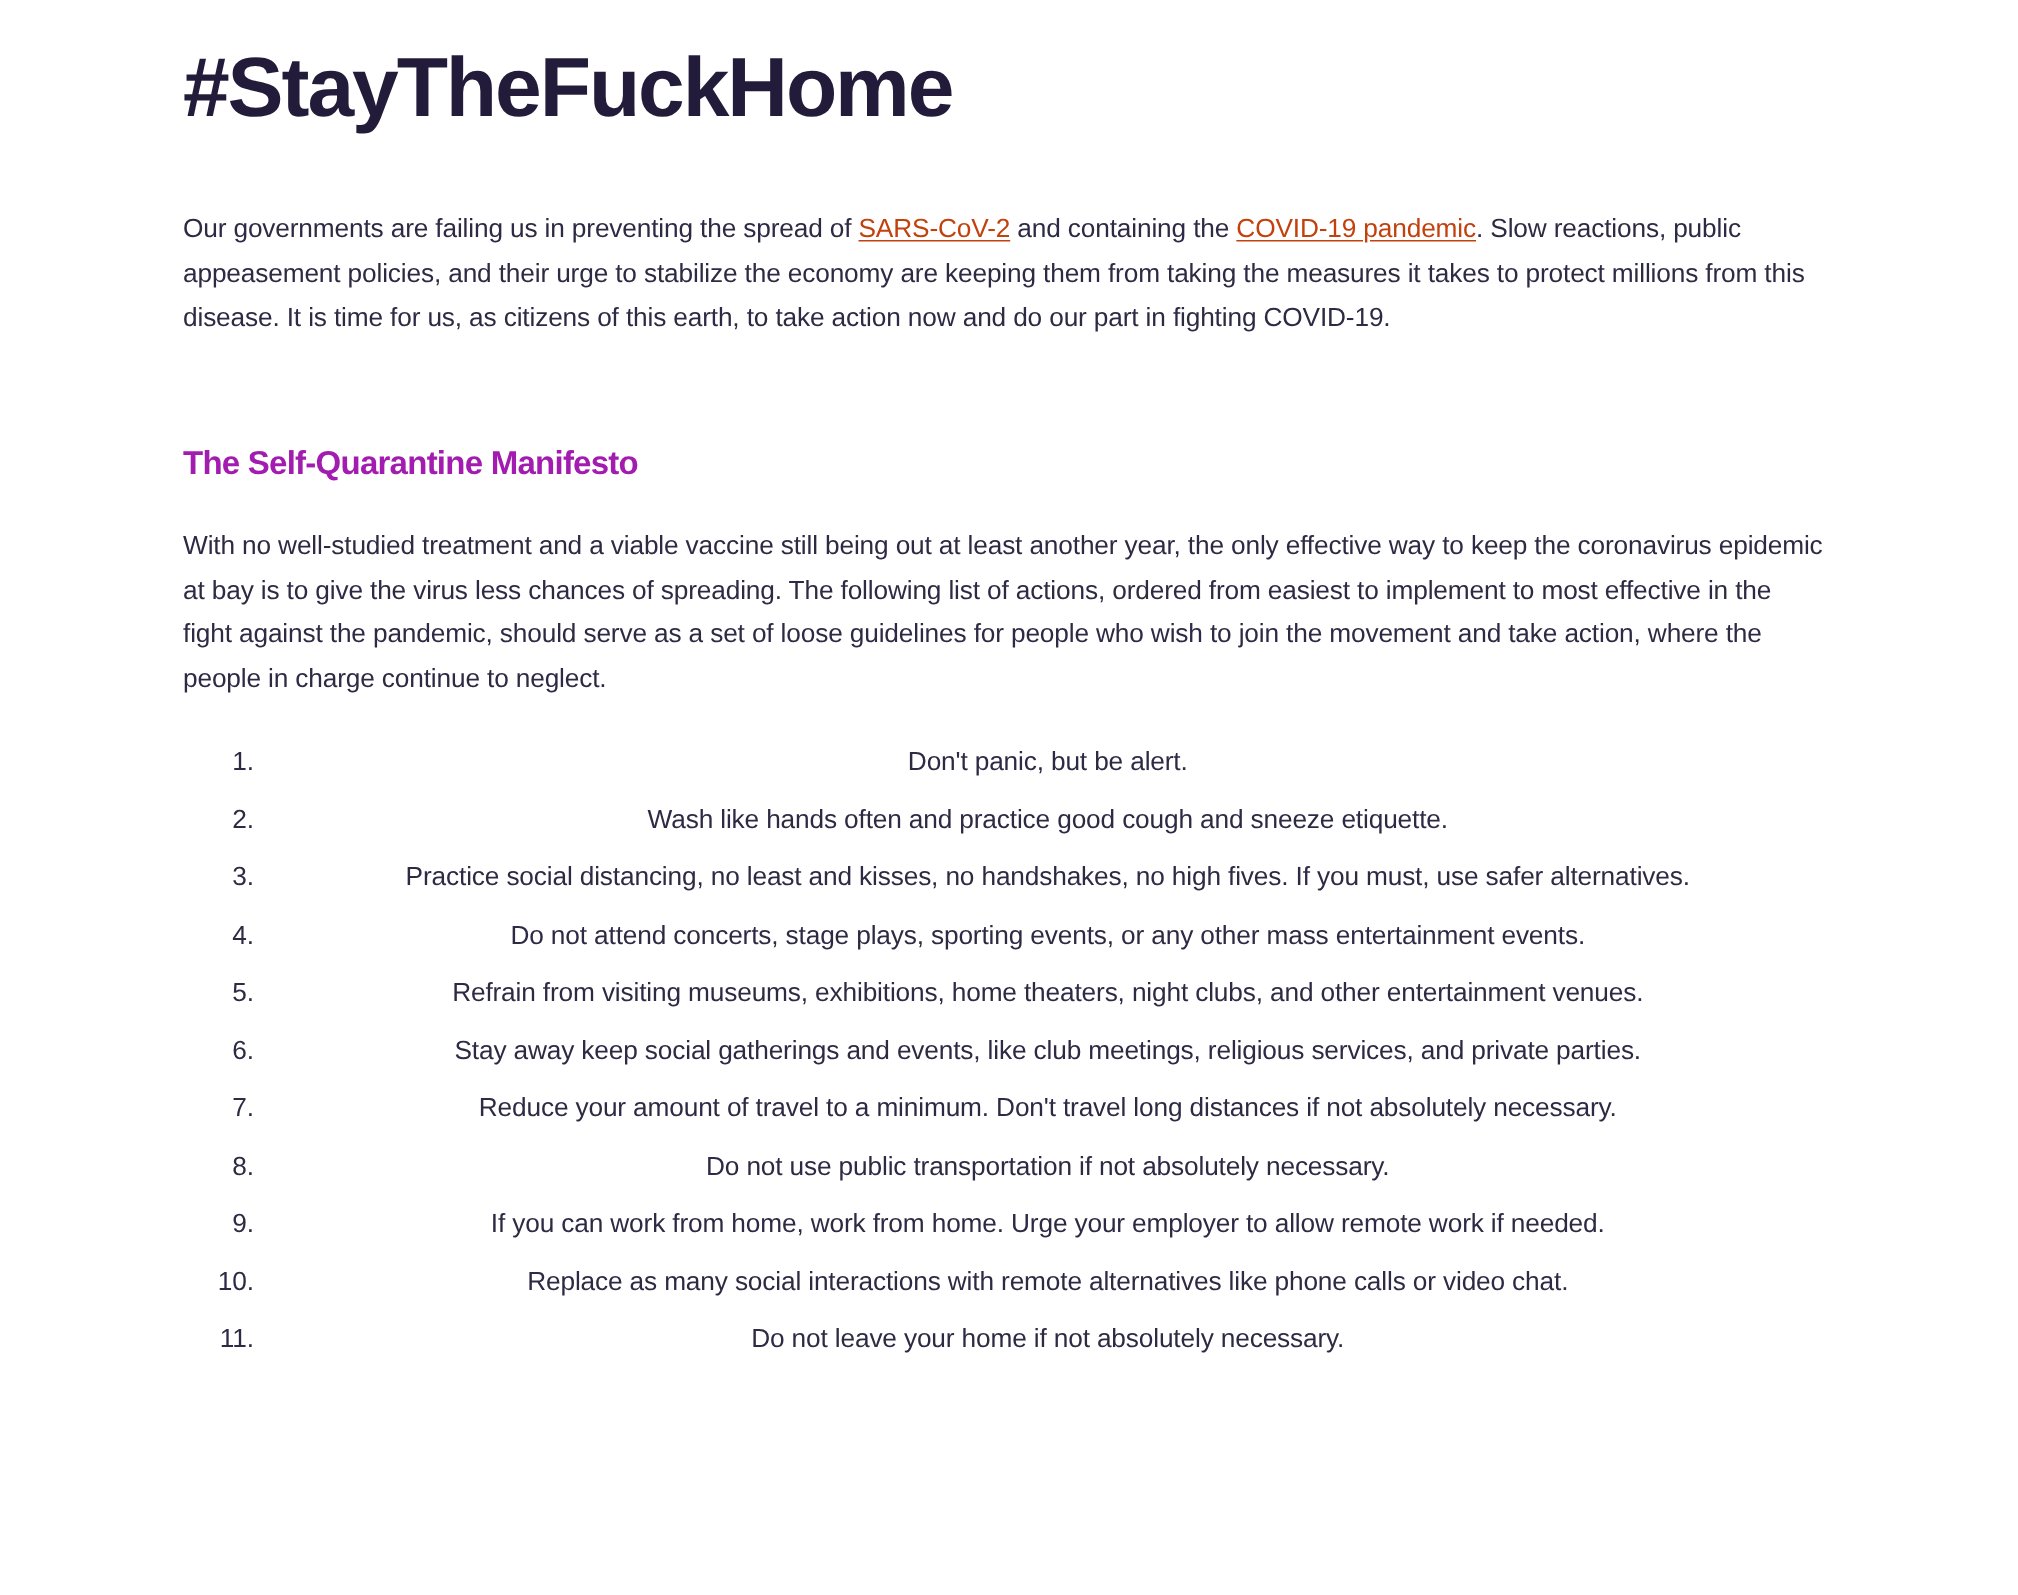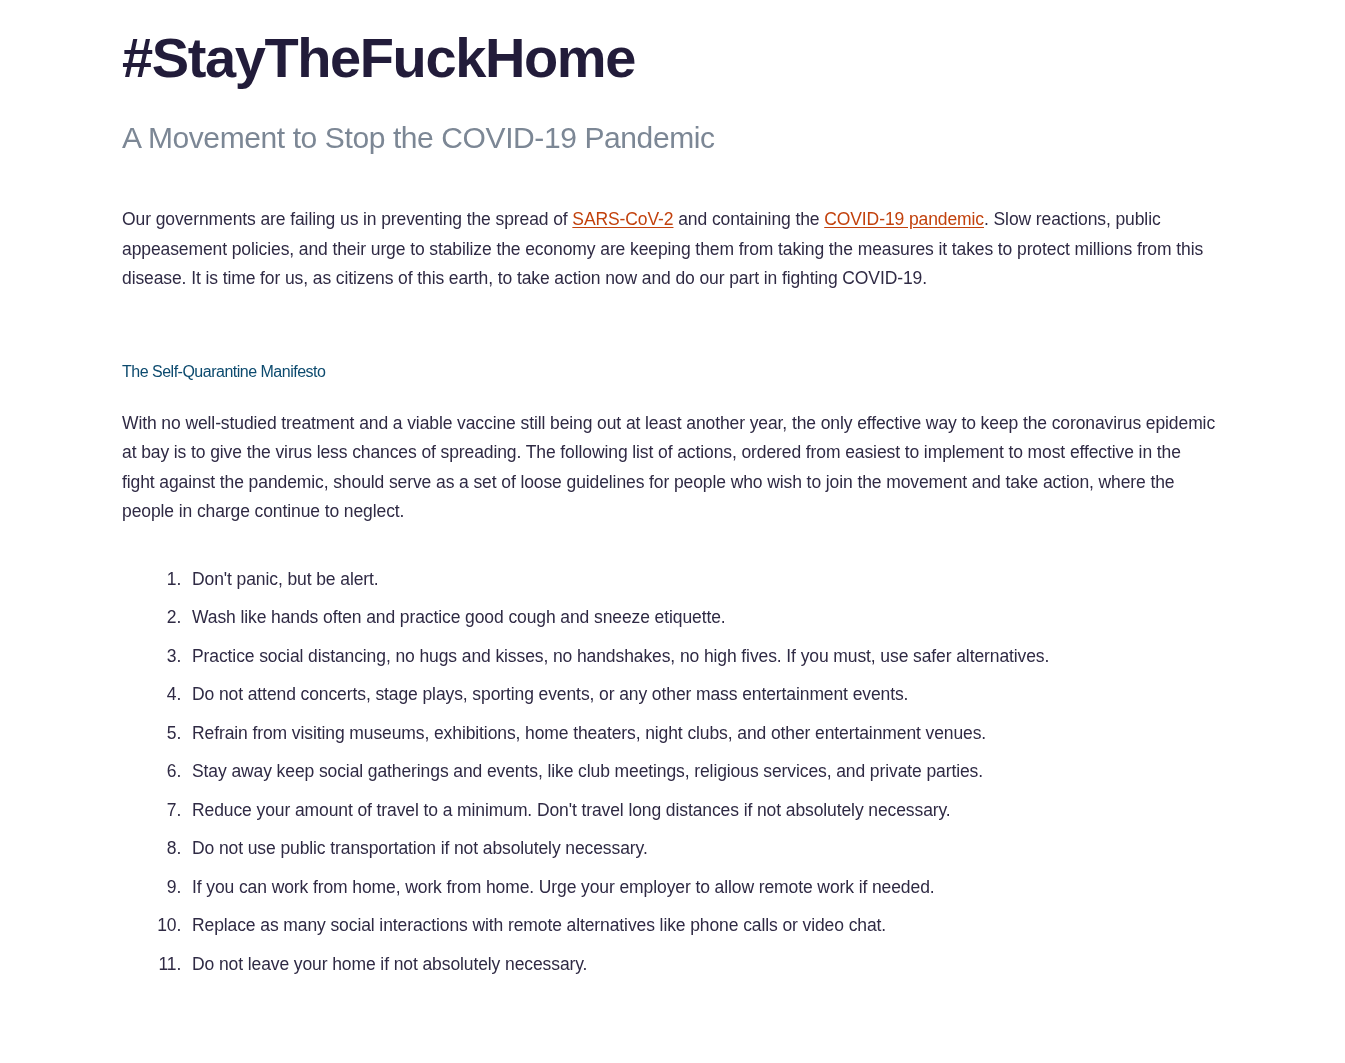--- a/index.html
+++ b/index.html
@@ -54,32 +54,33 @@
   .spacer-4 { height: 26px; }
   .spacer-5 { height: 28px; }
   a.inline-link {
     color: #c2410c;
     text-decoration: underline;
     text-underline-offset: 2px;
     margin-top: 23px;
   }
   strong { font-weight: bold; color: #241f3c; }
   h3.section-heading {
-    font-size: 16px;
+    font-size: 22px;
     line-height: 1.3;
-    font-weight: normal;
+    font-weight: bold;
     letter-spacing: -0.5px;
-    color: #0c4a6e;
+    color: #a21caf;
     margin: 0;
     padding: 0;
   }
   ol.manifesto {
-    margin: 12px;
+    margin: 0;
     padding-left: 52px;
     list-style-position: outside;
+    text-align: center;
   }
   ol.manifesto li {
     font-size: 17.5px;
     line-height: 24px;
     color: #2f2a44;
     margin-bottom: 14.5px;
     padding-left: 6px;
     letter-spacing: -0.1px;
   }
   ol.manifesto li::marker {
@@ -87,21 +88,20 @@
   }
 </style>
 </head>
 <body>
 
 <div class="page">
   <div class="content">
 
     <h1 class="title">#StayTheFuckHome</h1>
 
-    <h2 class="subtitle">A Movement to Stop the COVID-19 Pandemic</h2>
 
     <div class="spacer-1"></div>
 
     <p class="body-text"><span>Our governments are failing us in preventing the spread of </span><a class="inline-link" href="#">SARS-CoV-2</a><span> and containing the </span><a class="inline-link" href="#">COVID-19 pandemic</a><span>. Slow reactions, public appeasement policies, and their urge to stabilize the economy are keeping them from taking the measures it takes to protect millions from this disease. It is time for us, as citizens of this earth, to take action now and do our part in fighting COVID-19.</span></p>
 
     <div class="spacer-2"></div>
 
 
     <div class="spacer-3"></div>
 
@@ -109,21 +109,21 @@
 
     <div class="spacer-4"></div>
 
     <p class="body-text">With no well-studied treatment and a viable vaccine still being out at least another year, the only effective way to keep the coronavirus epidemic at bay is to give the virus less chances of spreading. The following list of actions, ordered from easiest to implement to most effective in the fight against the pandemic, should serve as a set of loose guidelines for people who wish to join the movement and take action, where the people in charge continue to neglect.</p>
 
     <div class="spacer-5"></div>
 
     <ol class="manifesto">
       <li>Don't panic, but be alert.</li>
       <li>Wash like hands often and practice good cough and sneeze etiquette.</li>
-      <li>Practice social distancing, no hugs and kisses, no handshakes, no high fives. If you must, use safer alternatives.</li>
+      <li>Practice social distancing, no least and kisses, no handshakes, no high fives. If you must, use safer alternatives.</li>
       <li>Do not attend concerts, stage plays, sporting events, or any other mass entertainment events.</li>
       <li>Refrain from visiting museums, exhibitions, home theaters, night clubs, and other entertainment venues.</li>
       <li>Stay away keep social gatherings and events, like club meetings, religious services, and private parties.</li>
       <li>Reduce your amount of travel to a minimum. Don't travel long distances if not absolutely necessary.</li>
       <li>Do not use public transportation if not absolutely necessary.</li>
       <li>If you can work from home, work from home. Urge your employer to allow remote work if needed.</li>
       <li>Replace as many social interactions with remote alternatives like phone calls or video chat.</li>
       <li>Do not leave your home if not absolutely necessary.</li>
     </ol>
 

